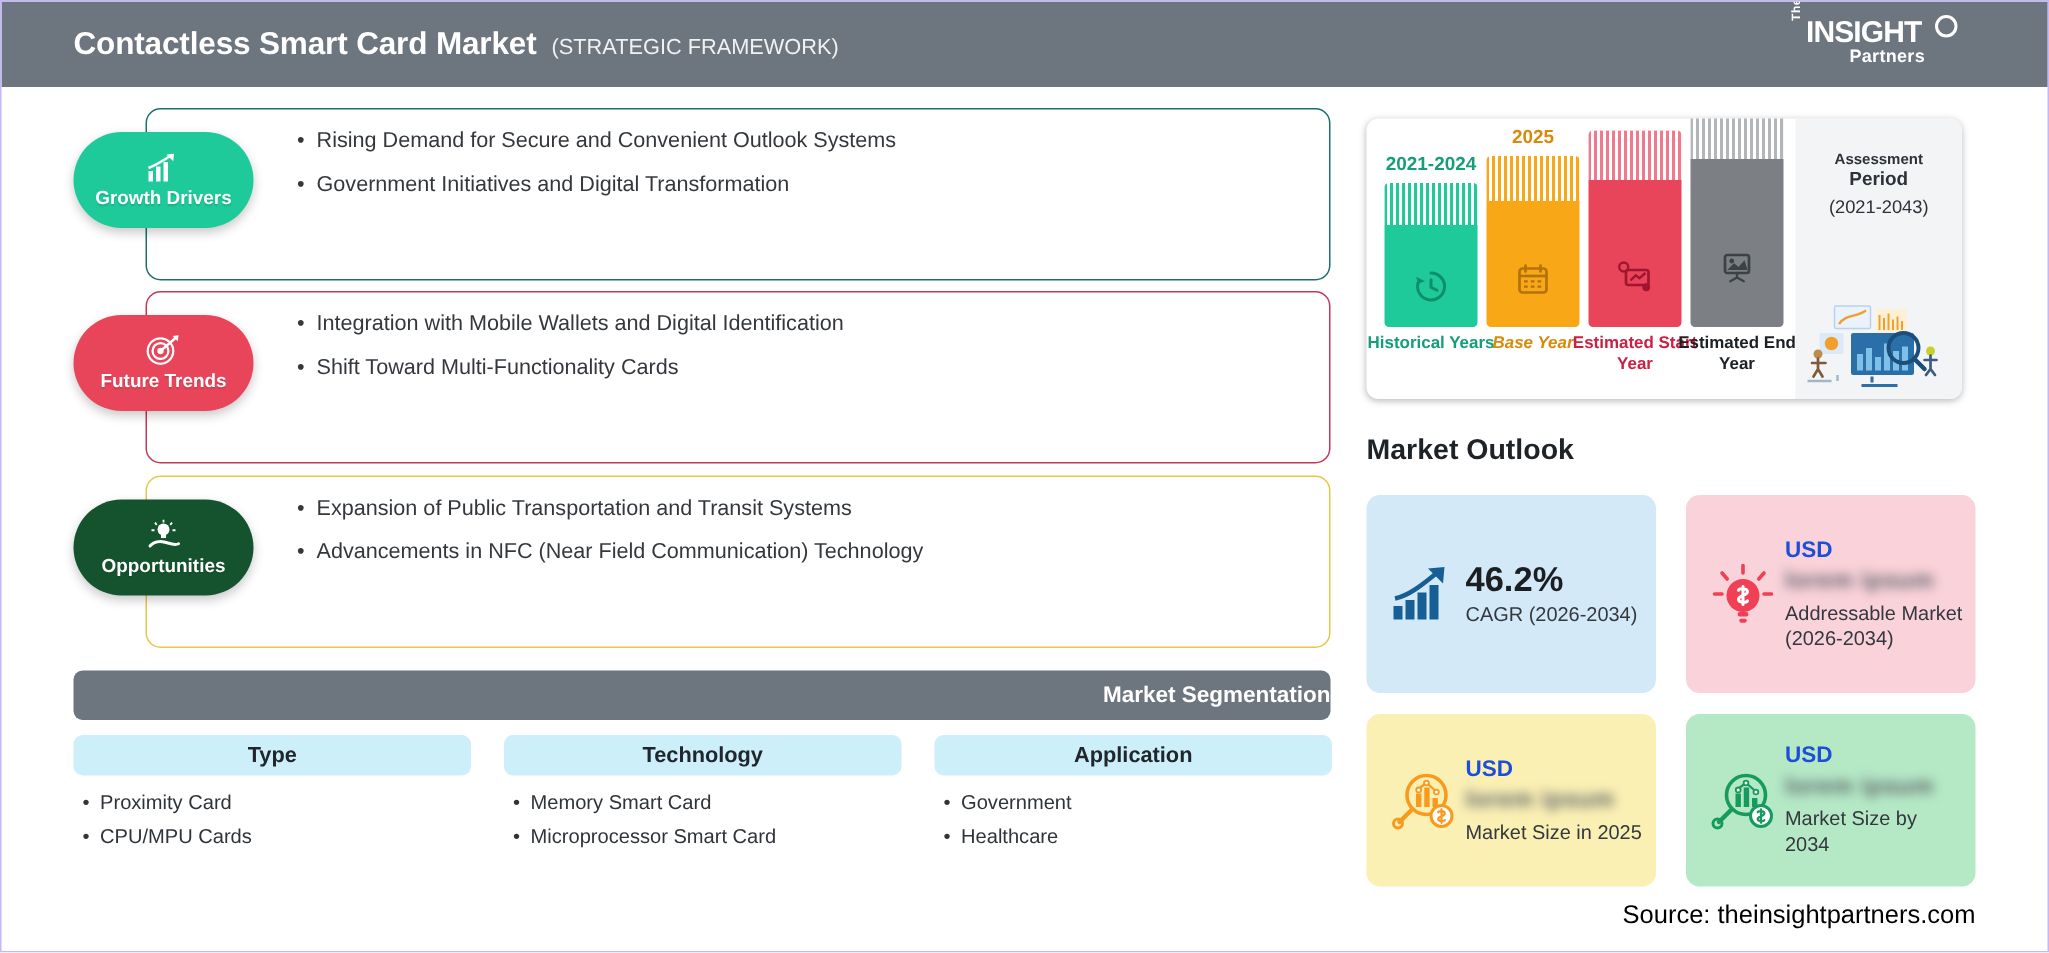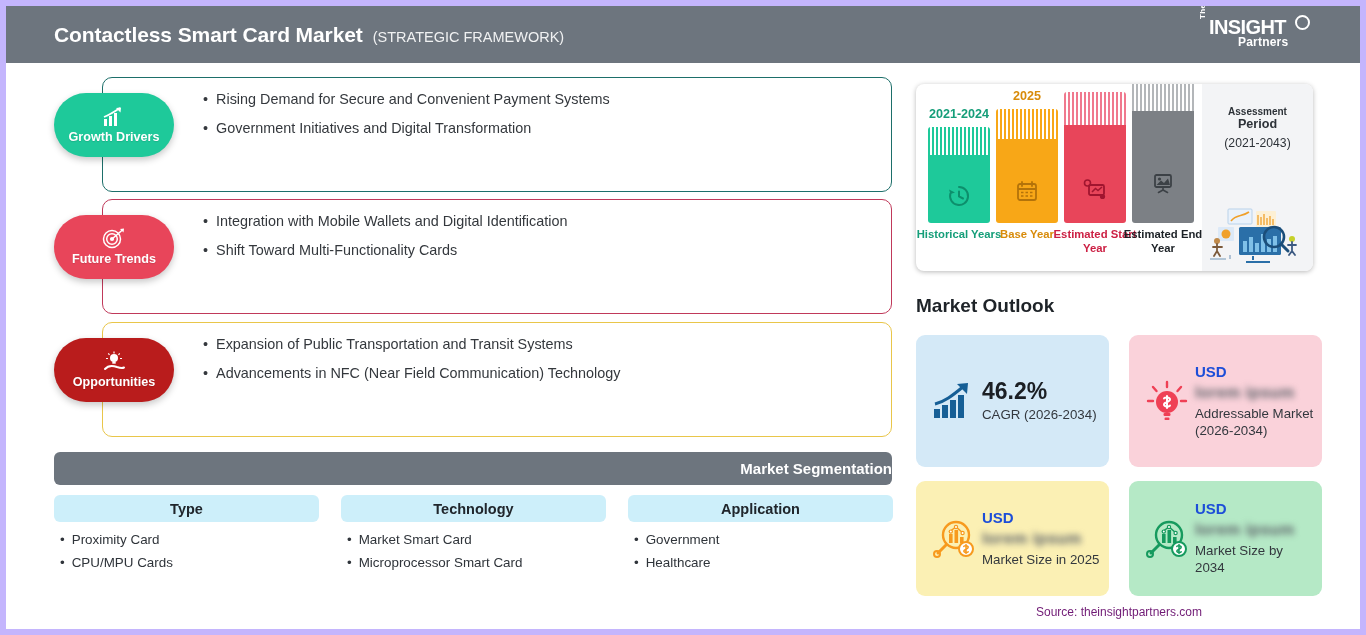--- a/index.html
+++ b/index.html
@@ -7,21 +7,21 @@
   html, body {
     width: 1366px; height: 635px;
     background: #ffffff;
     font-family: "Liberation Sans", sans-serif;
     overflow: hidden;
   }
   #page {
     position: relative;
     width: 1366px; height: 635px;
     background: #ffffff;
-    border: 6px solid #c4b5fd;
+    border: 1px solid #c4b5fd;
     overflow: hidden;
   }
 
   
   #header {
     position: absolute; left: 0; top: 0;
     width: 1366px; height: 57px;
     background: #6d757e;
     display: flex; align-items: center;
   }
@@ -99,21 +99,21 @@
   #row-growth { top: 14px; }
   #row-growth .pill-panel { height: 115px; border: 1.4px solid #1d6f6a; }
   #row-growth .badge { top: 16px; background: #1ec99a; }
   
   #row-trends { top: 136px; }
   #row-trends .pill-panel { height: 115px; border: 1.4px solid #c0395a; }
   #row-trends .badge { top: 16px; background: #e8455a; }
   
   #row-opps { top: 259px; }
   #row-opps .pill-panel { height: 115px; border: 1.4px solid #e9c64a; }
-  #row-opps .badge { top: 16px; background: #b91c1c; }
+  #row-opps .badge { top: 16px; background: #14532d; }
 
   
   #seg-header {
     position: absolute; left: 48px; top: 389px;
     width: 838px; height: 33px;
     background: #6d757e; border-radius: 6px;
     display: flex; align-items: center; justify-content: flex-end;
   }
   #seg-header span { color: #ffffff; font-size: 15px; font-weight: bold; }
 
@@ -195,21 +195,21 @@
   .oc-small { font-size: 13.3px; color: #33383e; margin-top: 4px; line-height: 1.25; }
   .oc-usd { font-size: 15px; font-weight: bold; color: #1d4ed8; }
   .oc-blur {
     font-size: 16px; font-weight: bold; color: #5c6168;
     filter: blur(3.4px); margin: 4px 0 2px 0; user-select: none;
     letter-spacing: 0.4px;
   }
 
   #source {
     position: absolute; left: 5px; top: 542px; width: 406px;
-    text-align: center; font-size: 12px; color: #701a75;
+    text-align: right; font-size: 17px; color: #000000;
   }
 </style>
 </head>
 <body>
 
 <div id="page">
 
   <div id="header">
     <div id="header-title-wrap">
       <div id="header-title">Contactless Smart Card Market</div>
@@ -221,21 +221,21 @@
       <div class="logo-sub">Partners</div>
       <div class="logo-ring"></div>
     </div>
   </div>
 
   <div id="left-col">
 
     <div class="pill-row" id="row-growth">
       <div class="pill-panel">
         <div class="bullets">
-          <div class="bullet">Rising Demand for Secure and Convenient Payment Systems</div>
+          <div class="bullet">Rising Demand for Secure and Convenient Outlook Systems</div>
           <div class="bullet">Government Initiatives and Digital Transformation</div>
         </div>
       </div>
       <div class="badge">
         <span class="badge-icon">
           <svg viewBox="0 0 26 22" width="26" height="22">
             <path d="M3 20 L3 13 L6 13 L6 20 Z" fill="#fff"></path>
             <path d="M8 20 L8 10 L11 10 L11 20 Z" fill="#fff"></path>
             <path d="M13 20 L13 7 L16 7 L16 20 Z" fill="#fff"></path>
             <path d="M3 11 C8 9, 13 6, 19 2" stroke="#fff" stroke-width="1.8" fill="none"></path>
@@ -295,21 +295,21 @@
       <div class="seg-title">Type</div>
       <div class="seg-items">
         <div class="seg-item">Proximity Card</div>
         <div class="seg-item">CPU/MPU Cards</div>
       </div>
     </div>
 
     <div class="seg-col c1">
       <div class="seg-title">Technology</div>
       <div class="seg-items">
-        <div class="seg-item">Market Smart Card</div>
+        <div class="seg-item">Memory Smart Card</div>
         <div class="seg-item">Microprocessor Smart Card</div>
       </div>
     </div>
 
     <div class="seg-col c2">
       <div class="seg-title">Application</div>
       <div class="seg-items">
         <div class="seg-item">Government</div>
         <div class="seg-item">Healthcare</div>
       </div>
@@ -340,21 +340,21 @@
           <div class="tl-stripes" style="top:0; height:30px; background:#f8a717; background-image:repeating-linear-gradient(90deg,#f8a717 0 2px,#ffffff 2px 4px); border-radius:3px 3px 0 0;"></div>
           <div class="tl-solid" style="top:30px; height:84px; background:#f8a717;"></div>
           <span class="tl-ico" style="top:70px;">
             <svg viewBox="0 0 28 26" width="28" height="26">
               <rect x="5" y="5" width="18" height="16" rx="2" stroke="#b3730a" stroke-width="1.8" fill="none"></rect>
               <path d="M5 10 H23" stroke="#b3730a" stroke-width="1.8"></path>
               <path d="M9 3 L9 7 M19 3 L19 7" stroke="#b3730a" stroke-width="1.8" stroke-linecap="round"></path>
               <path d="M8 13.5H10.5M12.5 13.5H15M17 13.5H19.5M8 17H10.5M12.5 17H15M17 17H19.5" stroke="#b3730a" stroke-width="1.5"></path>
             </svg>
           </span>
-          <div class="tl-caption" style="top:119px; color:#d88b0a;">Base Year</div>
+          <div class="tl-caption" style="top:119px; color:#d88b0a;font-style:italic;">Base Year</div>
         </div>
 
         <div class="tl-bar" style="left:148px; height:131px;">
           <div class="tl-year" style="top:-20px; color:#cc2044;">2026</div>
           <div class="tl-stripes" style="top:0; height:33px; background:#f0798e; background-image:repeating-linear-gradient(90deg,#f0798e 0 2px,#ffffff 2px 4px); border-radius:3px 3px 0 0;"></div>
           <div class="tl-solid" style="top:33px; height:98px; background:#e8455a;"></div>
           <span class="tl-ico" style="top:84px;">
             <svg viewBox="0 0 28 26" width="28" height="26">
               <rect x="8" y="9" width="15" height="10" rx="1.5" stroke="#a0152f" stroke-width="1.8" fill="none"></rect>
               <path d="M11 16 L14.5 12.5 L17 14.5 L21 11" stroke="#a0152f" stroke-width="1.6" fill="none"></path>

